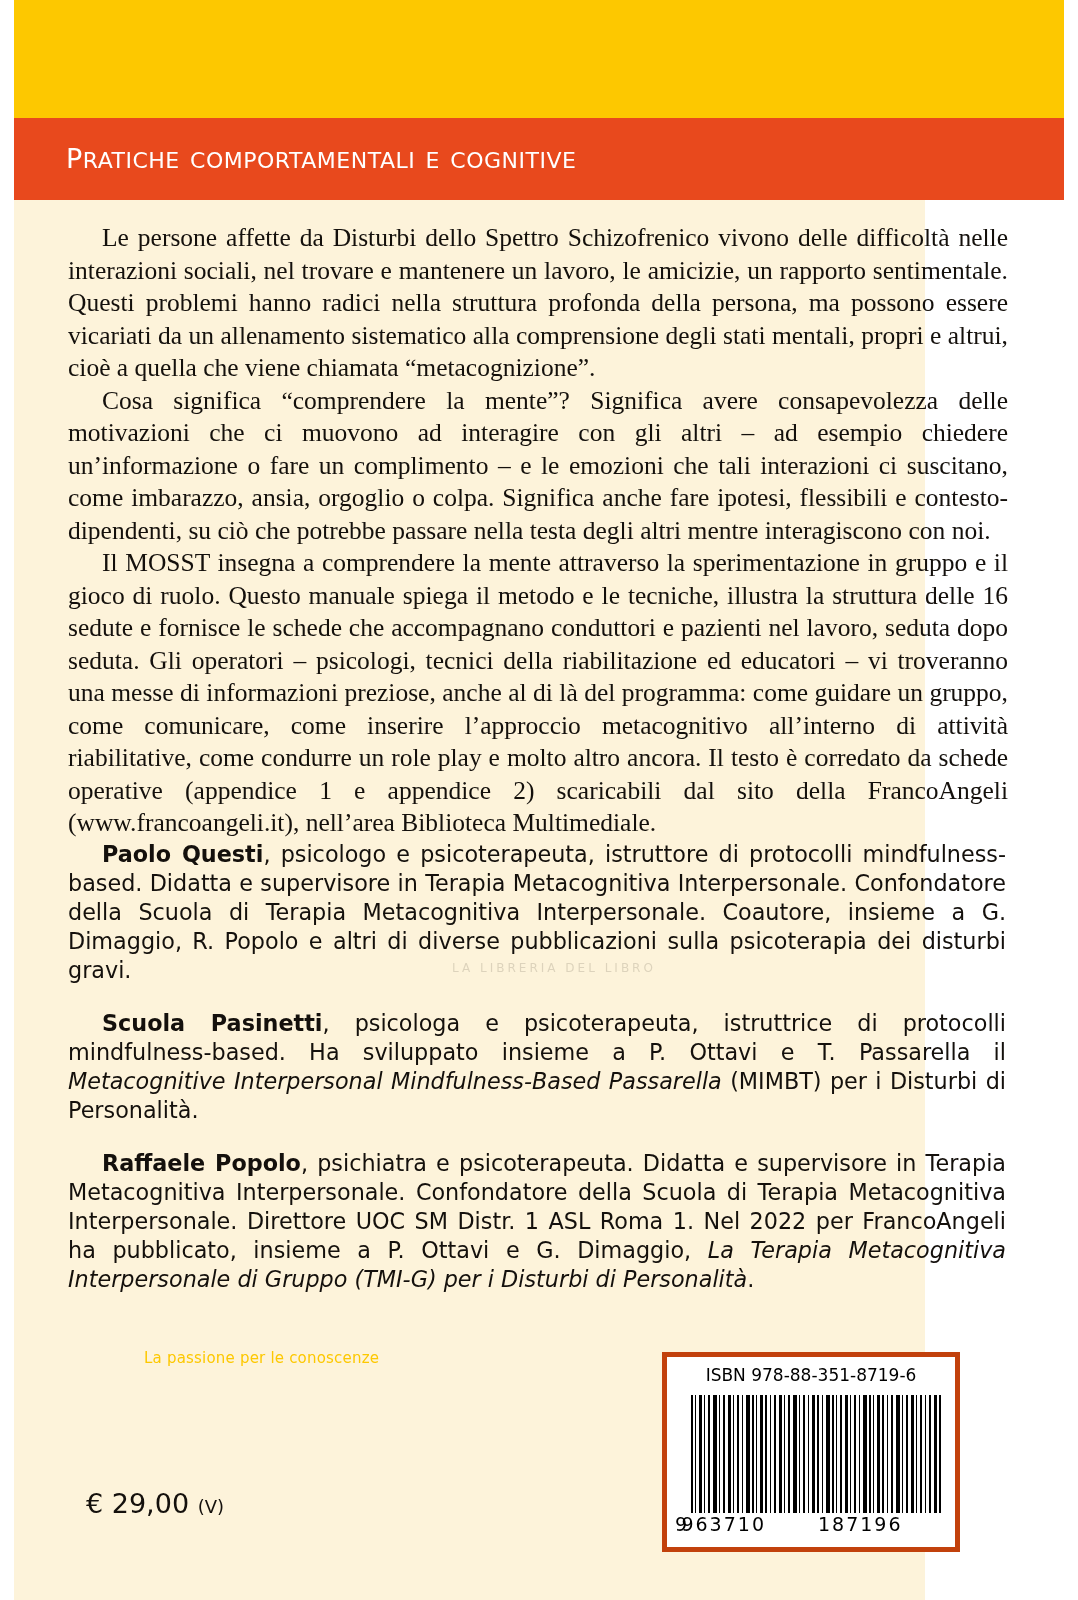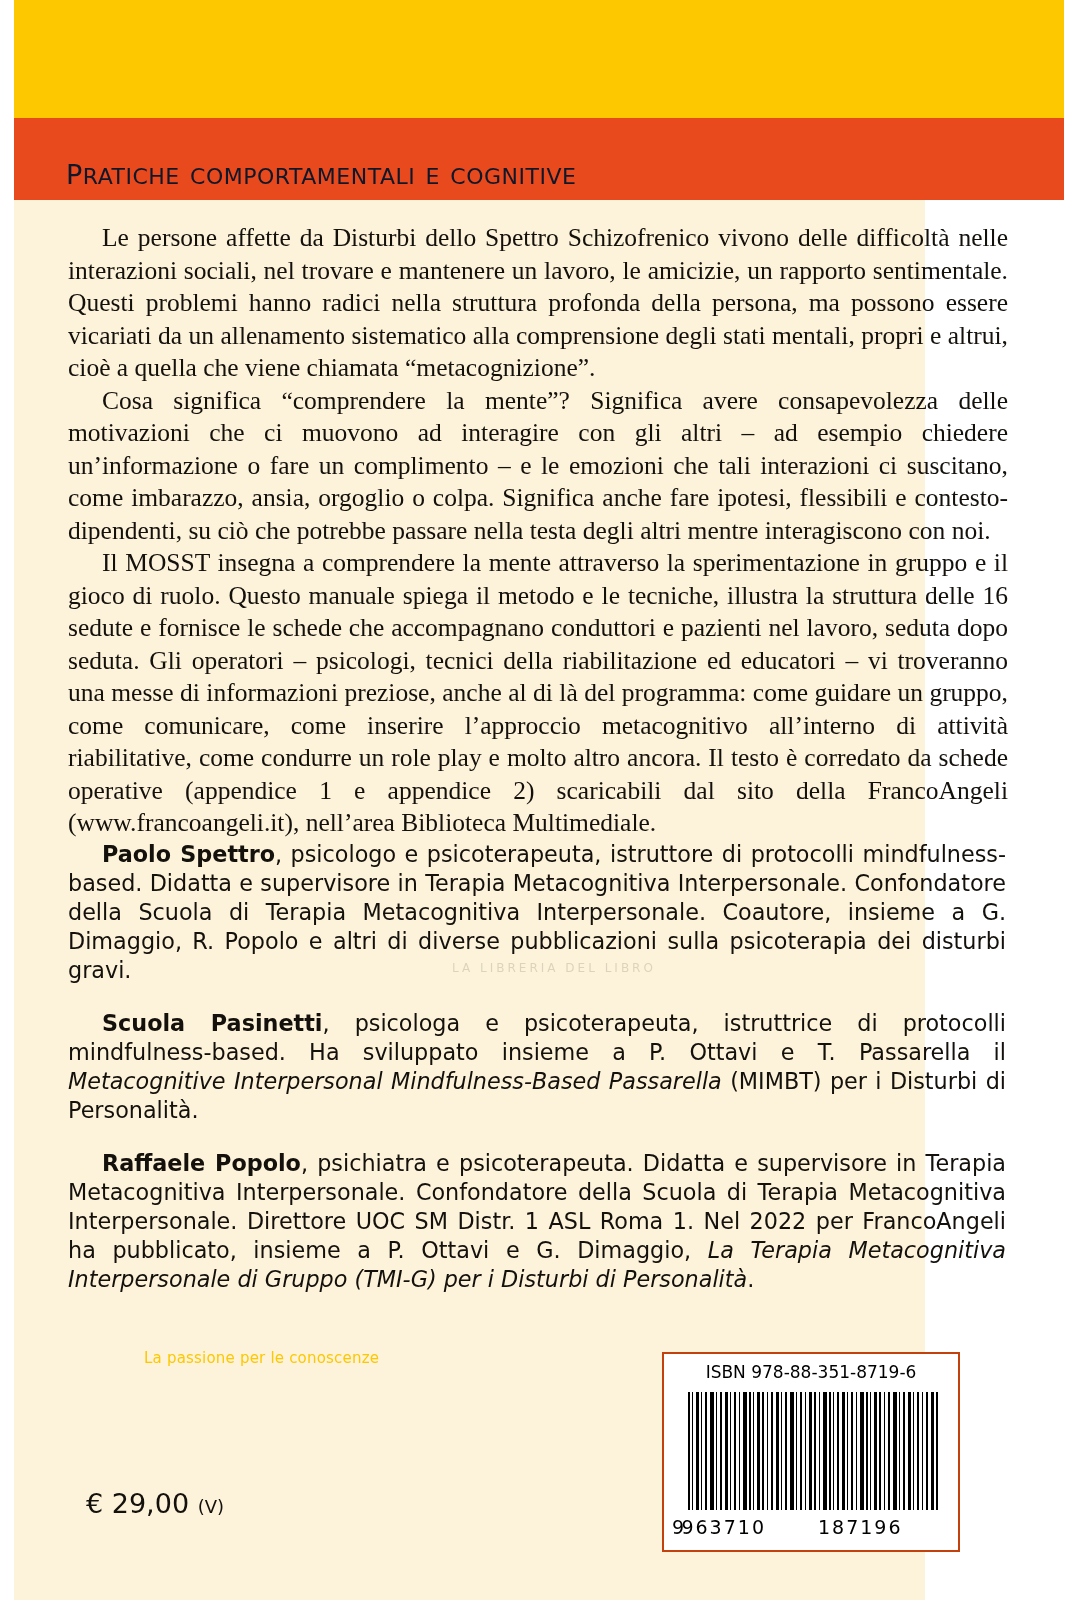--- a/index.html
+++ b/index.html
@@ -31,22 +31,22 @@
     position: absolute;
     left: 14px;
     top: 118px;
     width: 1050px;
     height: 82px;
     background: #e8491d;
   }
   .series-title {
     position: absolute;
     left: 52px;
-    top: 30px;
-    color: #0f172a;
+    top: 14px;
+    color: #ffffff;
     font-family: "DejaVu Sans", sans-serif;
     font-size: 31px;
     font-weight: 400;
     letter-spacing: 0.5px;
     font-variant: small-caps;
     text-transform: lowercase;
   }
   .series-title::first-letter {
     font-size: 39px;
   }
@@ -164,21 +164,21 @@
   }
 
   
   .barcode-box {
     position: absolute;
     left: 648px;
     top: 1152px;
     width: 298px;
     height: 200px;
     background: #ffffff;
-    border: 2px solid #c2410c;
+    border: 5px solid #c2410c;
     box-sizing: border-box;
   }
   .isbn-text {
     position: absolute;
     left: 0;
     top: 8px;
     width: 100%;
     text-align: center;
     font-family: "DejaVu Sans", sans-serif;
     font-size: 17px;
@@ -240,21 +240,21 @@
 
   <div class="body-area">
 
     <div class="blurb">
       <p>Le persone affette da Disturbi dello Spettro Schizofrenico vivono delle difficoltà nelle interazioni sociali, nel trovare e mantenere un lavoro, le amicizie, un rapporto sentimentale. Questi problemi hanno radici nella struttura profonda della persona, ma possono essere vicariati da un allenamento sistematico alla comprensione degli stati mentali, propri e altrui, cioè a quella che viene chiamata “metacognizione”.</p>
       <p>Cosa significa “comprendere la mente”? Significa avere consapevolezza delle motivazioni che ci muovono ad interagire con gli altri – ad esempio chiedere un’informazione o fare un complimento – e le emozioni che tali interazioni ci suscitano, come imbarazzo, ansia, orgoglio o colpa. Significa anche fare ipotesi, flessibili e contesto-dipendenti, su ciò che potrebbe passare nella testa degli altri mentre interagiscono con noi.</p>
       <p>Il MOSST insegna a comprendere la mente attraverso la sperimentazione in gruppo e il gioco di ruolo. Questo manuale spiega il metodo e le tecniche, illustra la struttura delle 16 sedute e fornisce le schede che accompagnano conduttori e pazienti nel lavoro, seduta dopo seduta. Gli operatori – psicologi, tecnici della riabilitazione ed educatori – vi troveranno una messe di informazioni preziose, anche al di là del programma: come guidare un gruppo, come comunicare, come inserire l’approccio metacognitivo all’interno di attività riabilitative, come condurre un role play e molto altro ancora. Il testo è corredato da schede operative (appendice 1 e appendice 2) scaricabili dal sito della FrancoAngeli (www.francoangeli.it), nell’area Biblioteca Multimediale.</p>
     </div>
 
     <div class="authors">
-      <p><b>Paolo Spettro</b><span>, psicologo e psicoterapeuta, istruttore di protocolli mindfulness-based. Didatta e supervisore in Terapia Metacognitiva Interpersonale. Confondatore della Scuola di Terapia Metacognitiva Interpersonale. Coautore, insieme a G. Dimaggio, R. Popolo e altri di diverse pubblicazioni sulla psicoterapia dei disturbi gravi.</span></p>
+      <p><b>Paolo Questi</b><span>, psicologo e psicoterapeuta, istruttore di protocolli mindfulness-based. Didatta e supervisore in Terapia Metacognitiva Interpersonale. Confondatore della Scuola di Terapia Metacognitiva Interpersonale. Coautore, insieme a G. Dimaggio, R. Popolo e altri di diverse pubblicazioni sulla psicoterapia dei disturbi gravi.</span></p>
       <p><b>Scuola Pasinetti</b><span>, psicologa e psicoterapeuta, istruttrice di protocolli mindfulness-based. Ha sviluppato insieme a P. Ottavi e T. Passarella il </span><i>Metacognitive Interpersonal Mindfulness-Based Passarella</i><span> (MIMBT) per i Disturbi di Personalità.</span></p>
       <p><b>Raffaele Popolo</b><span>, psichiatra e psicoterapeuta. Didatta e supervisore in Terapia Metacognitiva Interpersonale. Confondatore della Scuola di Terapia Metacognitiva Interpersonale. Direttore UOC SM Distr. 1 ASL Roma 1. Nel 2022 per FrancoAngeli ha pubblicato, insieme a P. Ottavi e G. Dimaggio, </span><i>La Terapia Metacognitiva Interpersonale di Gruppo (TMI-G) per i Disturbi di Personalità</i><span>.</span></p>
     </div>
 
     <div class="watermark">
       <div class="wm-sub">LA LIBRERIA DEL LIBRO</div>
     </div>
 
     <div class="publisher">
       <div class="pub-tag">La passione per le conoscenze</div>

